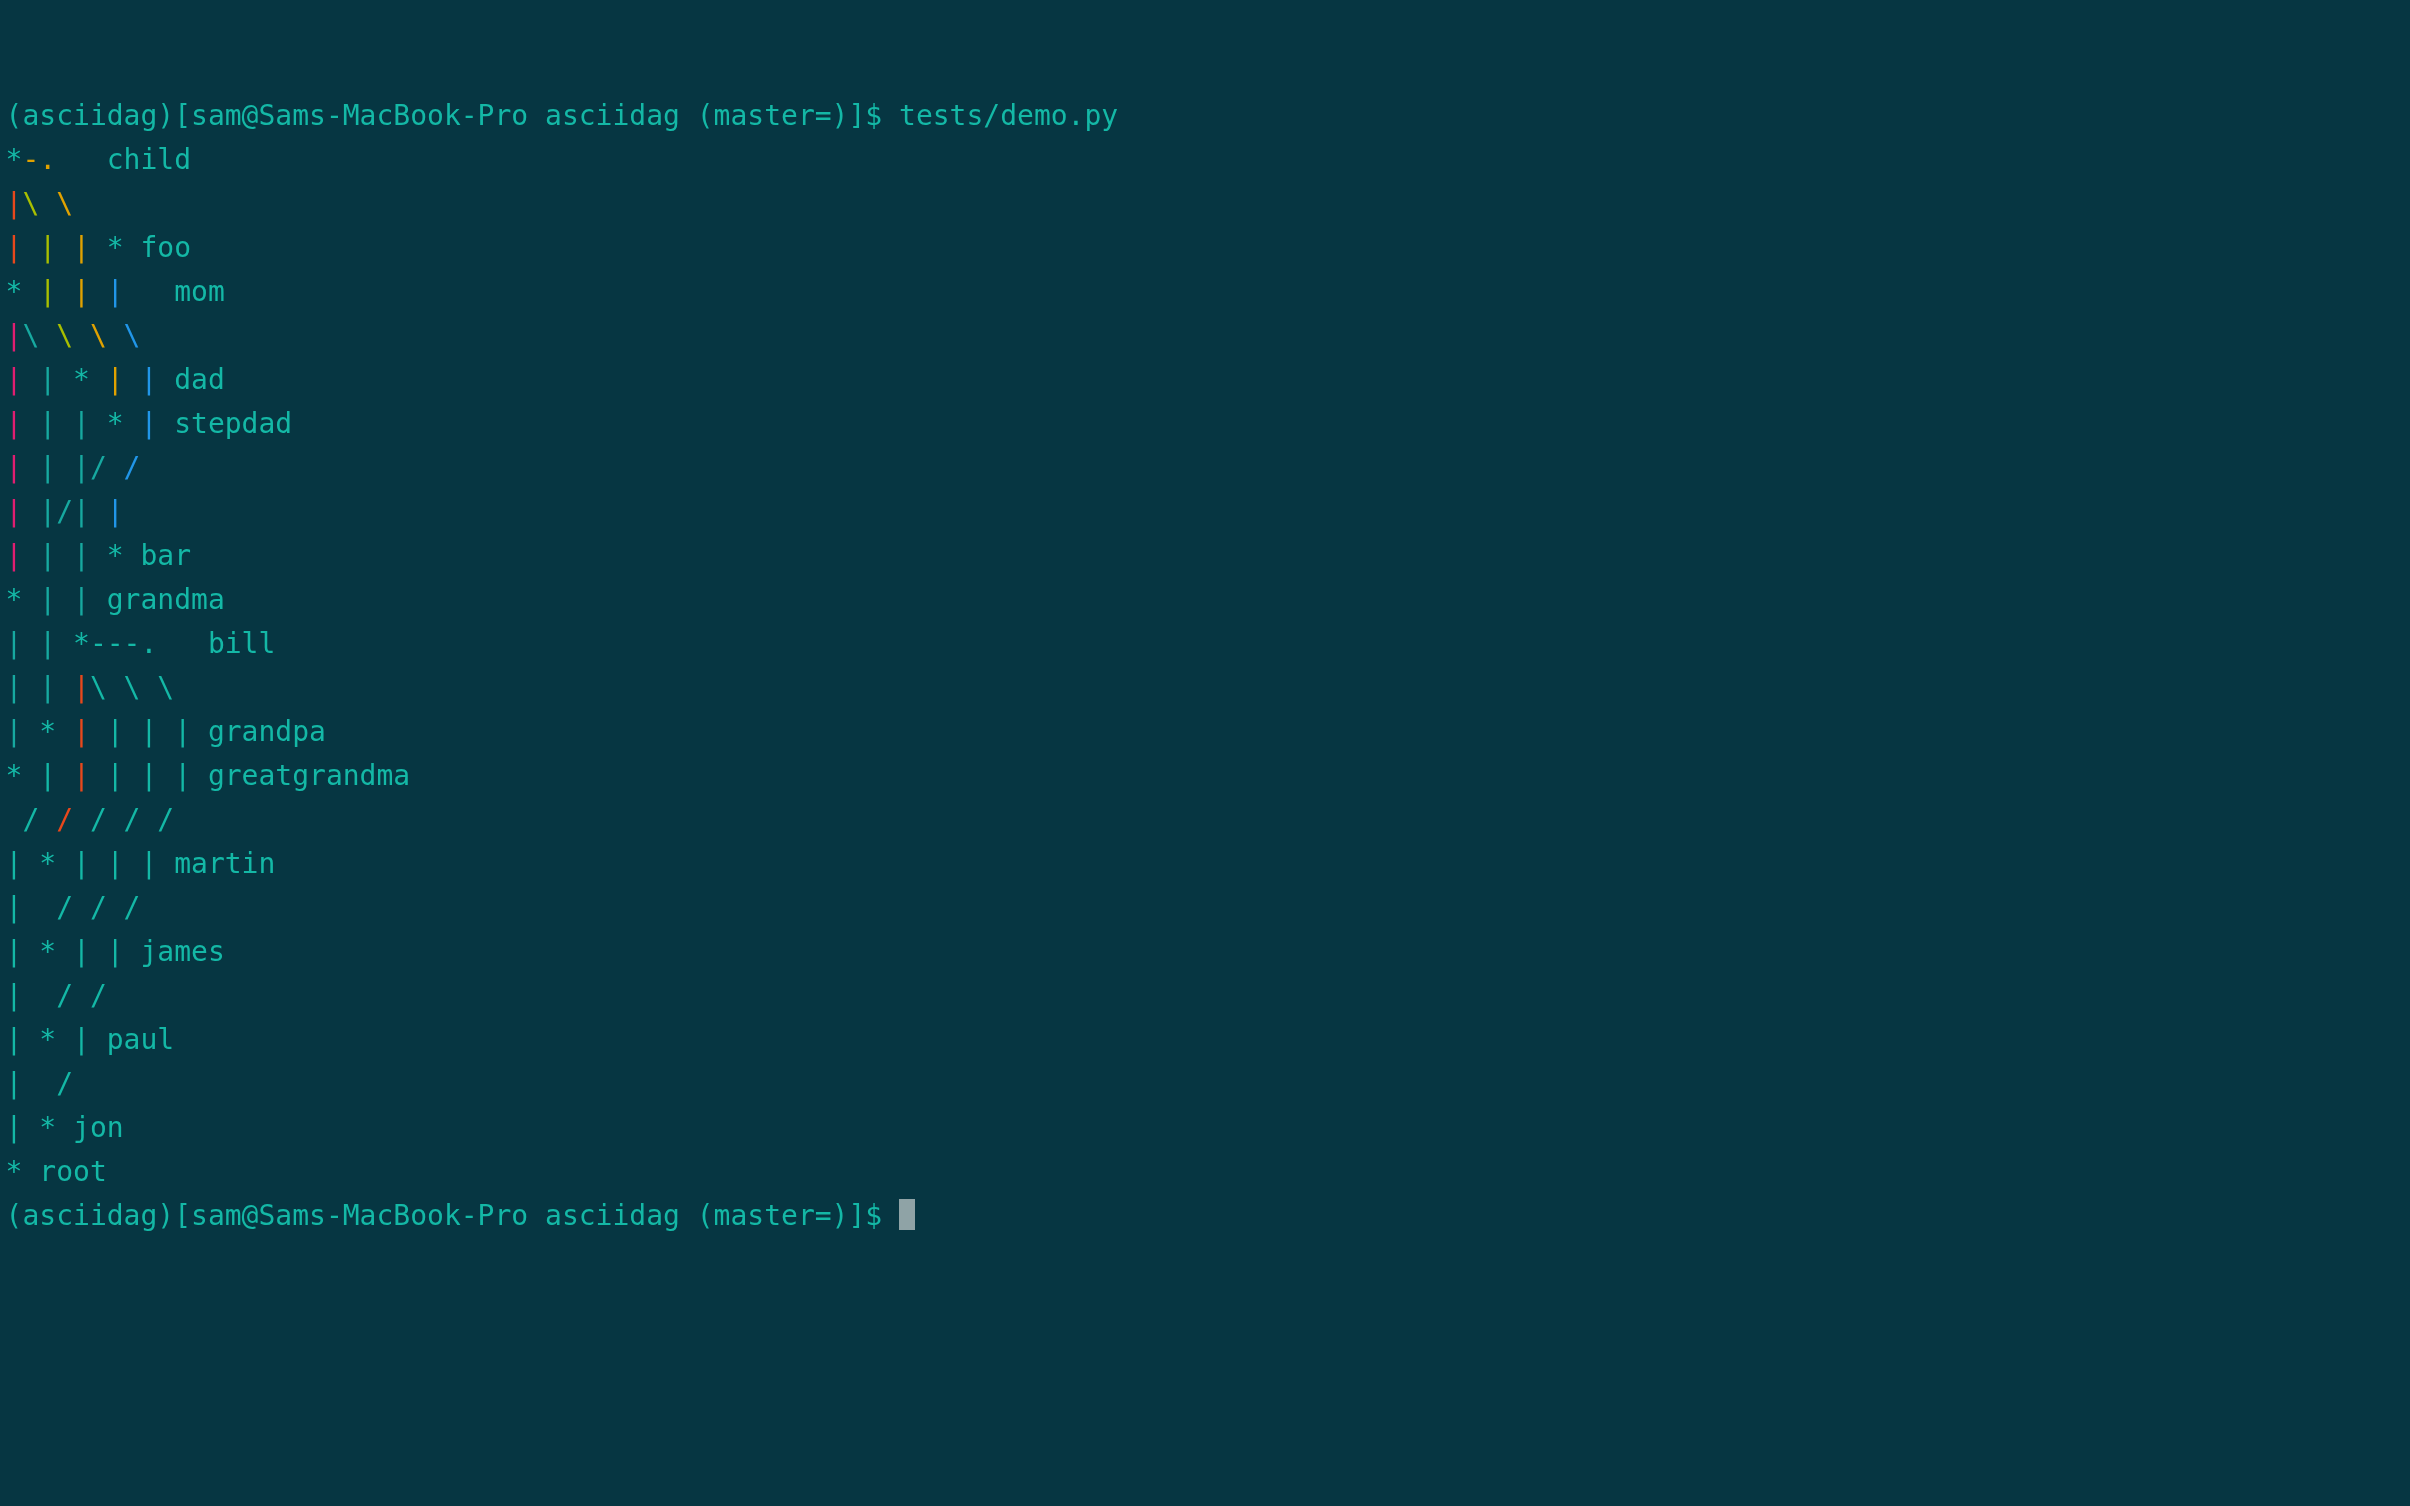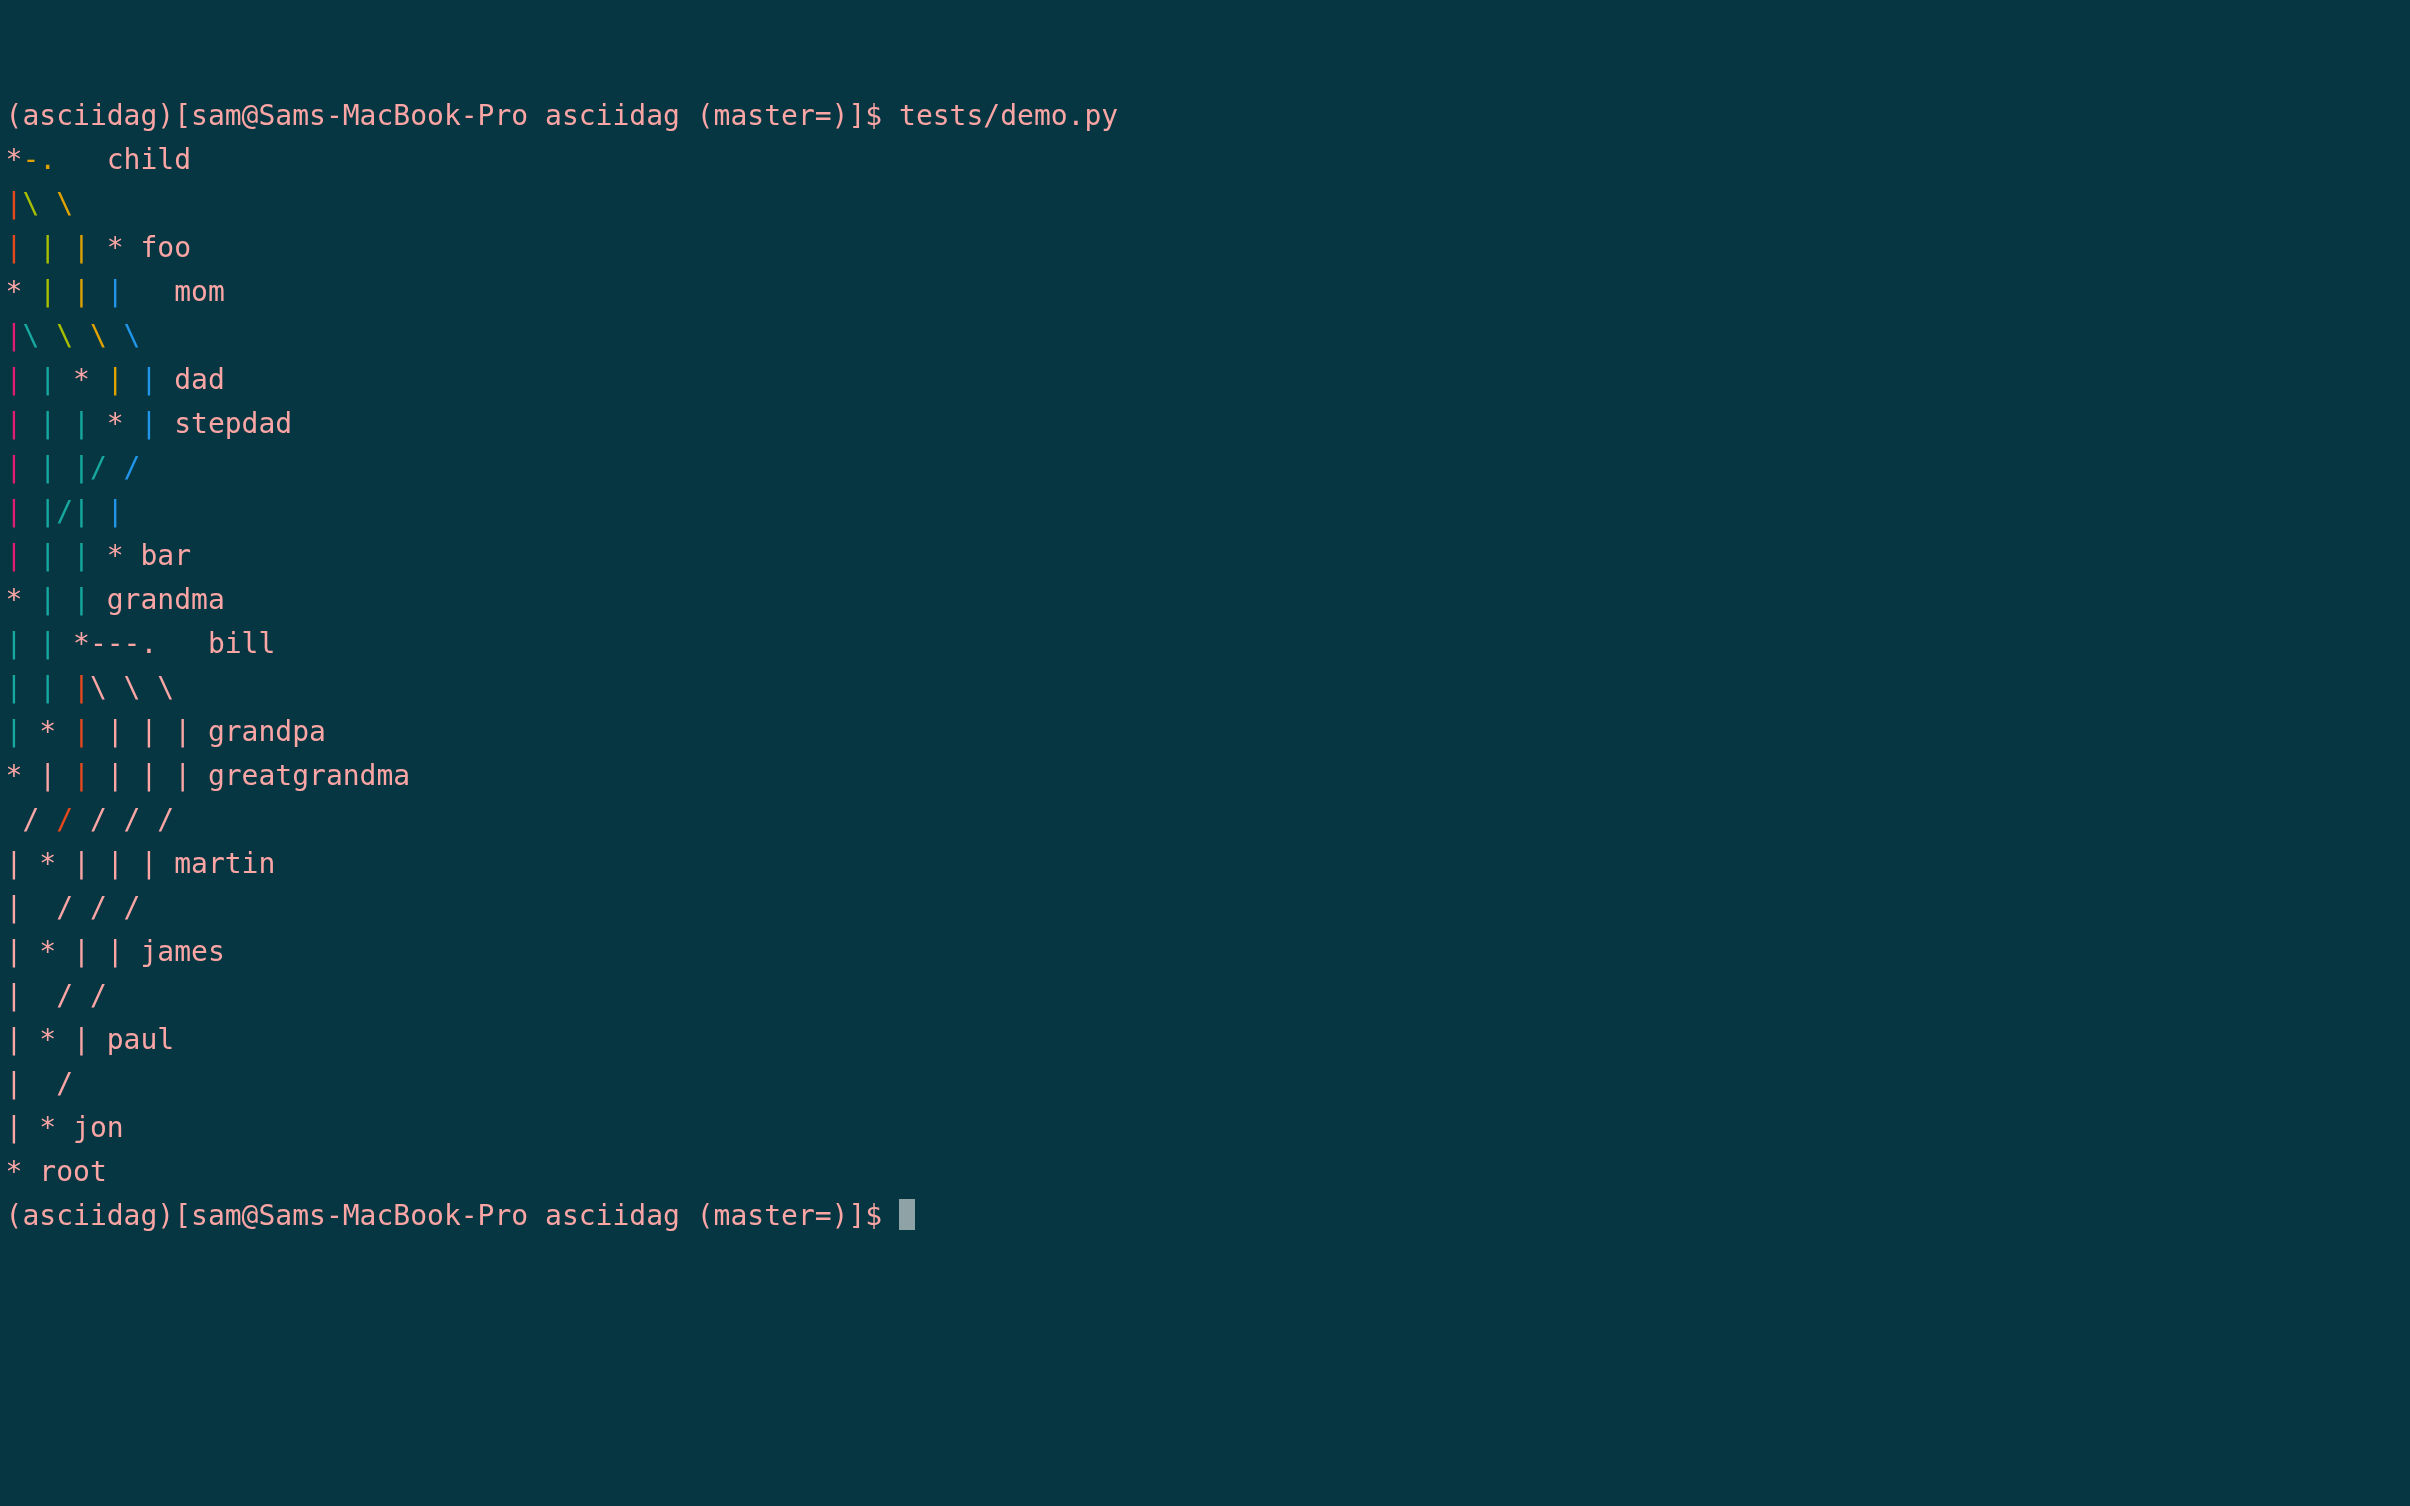--- a/index.html
+++ b/index.html
@@ -37,19 +37,19 @@
   .fg-magenta { color: #e01e71; }
   .fg-cyan    { color: #17a9a0; }
   .cursor {
     display: inline-block;
     width: 16px;
     height: 31px;
     background: #8fa3a6;
     vertical-align: -5.6px;
   }
 </style>
-<style>.fg-default{color:#fca5a5}.fg-red{color:#e8481c}.fg-green{color:#a8bf00}.fg-yellow{color:#e0a200}.fg-blue{color:#2196e8}.fg-magenta{color:#e01e71}.fg-cyan{color:#17a9a0}</style></head>
+<style>.fg-default{color:#14b8a6}.fg-red{color:#e8481c}.fg-green{color:#a8bf00}.fg-yellow{color:#e0a200}.fg-blue{color:#2196e8}.fg-magenta{color:#e01e71}.fg-cyan{color:#17a9a0}</style></head>
 <body style="background: rgb(6, 54, 66);">
 
 <div id="terminal" style="background: rgb(6, 54, 66); color: rgb(179, 188, 188);">
   <div id="terminal-lines"><div class="line"><span class="fg-default">(asciidag)[sam@Sams-MacBook-Pro asciidag (master=)]$ tests/demo.py</span></div><div class="line"><span class="fg-default">*</span><span class="fg-yellow">-.</span><span class="fg-default">   child</span></div><div class="line"><span class="fg-red">|</span><span class="fg-green">\</span><span class="fg-default"> </span><span class="fg-yellow">\</span></div><div class="line"><span class="fg-red">|</span><span class="fg-default"> </span><span class="fg-green">|</span><span class="fg-default"> </span><span class="fg-yellow">|</span><span class="fg-default"> * foo</span></div><div class="line"><span class="fg-default">* </span><span class="fg-green">|</span><span class="fg-default"> </span><span class="fg-yellow">|</span><span class="fg-default"> </span><span class="fg-blue">|</span><span class="fg-default">   mom</span></div><div class="line"><span class="fg-magenta">|</span><span class="fg-cyan">\</span><span class="fg-default"> </span><span class="fg-green">\</span><span class="fg-default"> </span><span class="fg-yellow">\</span><span class="fg-default"> </span><span class="fg-blue">\</span></div><div class="line"><span class="fg-magenta">|</span><span class="fg-default"> </span><span class="fg-cyan">|</span><span class="fg-default"> * </span><span class="fg-yellow">|</span><span class="fg-default"> </span><span class="fg-blue">|</span><span class="fg-default"> dad</span></div><div class="line"><span class="fg-magenta">|</span><span class="fg-default"> </span><span class="fg-cyan">|</span><span class="fg-default"> </span><span class="fg-cyan">|</span><span class="fg-default"> * </span><span class="fg-blue">|</span><span class="fg-default"> stepdad</span></div><div class="line"><span class="fg-magenta">|</span><span class="fg-default"> </span><span class="fg-cyan">|</span><span class="fg-default"> </span><span class="fg-cyan">|</span><span class="fg-cyan">/</span><span class="fg-default"> </span><span class="fg-blue">/</span></div><div class="line"><span class="fg-magenta">|</span><span class="fg-default"> </span><span class="fg-cyan">|</span><span class="fg-cyan">/</span><span class="fg-cyan">|</span><span class="fg-default"> </span><span class="fg-blue">|</span></div><div class="line"><span class="fg-magenta">|</span><span class="fg-default"> </span><span class="fg-cyan">|</span><span class="fg-default"> </span><span class="fg-cyan">|</span><span class="fg-default"> * bar</span></div><div class="line"><span class="fg-default">* </span><span class="fg-cyan">|</span><span class="fg-default"> </span><span class="fg-cyan">|</span><span class="fg-default"> grandma</span></div><div class="line"><span class="fg-cyan">|</span><span class="fg-default"> </span><span class="fg-cyan">|</span><span class="fg-default"> *---.   bill</span></div><div class="line"><span class="fg-cyan">|</span><span class="fg-default"> </span><span class="fg-cyan">|</span><span class="fg-default"> </span><span class="fg-red">|</span><span class="fg-default">\ \ \</span></div><div class="line"><span class="fg-cyan">|</span><span class="fg-default"> * </span><span class="fg-red">|</span><span class="fg-default"> | | | grandpa</span></div><div class="line"><span class="fg-default">* | </span><span class="fg-red">|</span><span class="fg-default"> | | | greatgrandma</span></div><div class="line"><span class="fg-default"> / </span><span class="fg-red">/</span><span class="fg-default"> / / /</span></div><div class="line"><span class="fg-default">| * | | | martin</span></div><div class="line"><span class="fg-default">|  / / /</span></div><div class="line"><span class="fg-default">| * | | james</span></div><div class="line"><span class="fg-default">|  / /</span></div><div class="line"><span class="fg-default">| * | paul</span></div><div class="line"><span class="fg-default">|  /</span></div><div class="line"><span class="fg-default">| * jon</span></div><div class="line"><span class="fg-default">* root</span></div><div class="line"><span class="fg-default">(asciidag)[sam@Sams-MacBook-Pro asciidag (master=)]$ </span><span class="cursor"></span></div></div>
 </div>
 
 
 </body></html>

